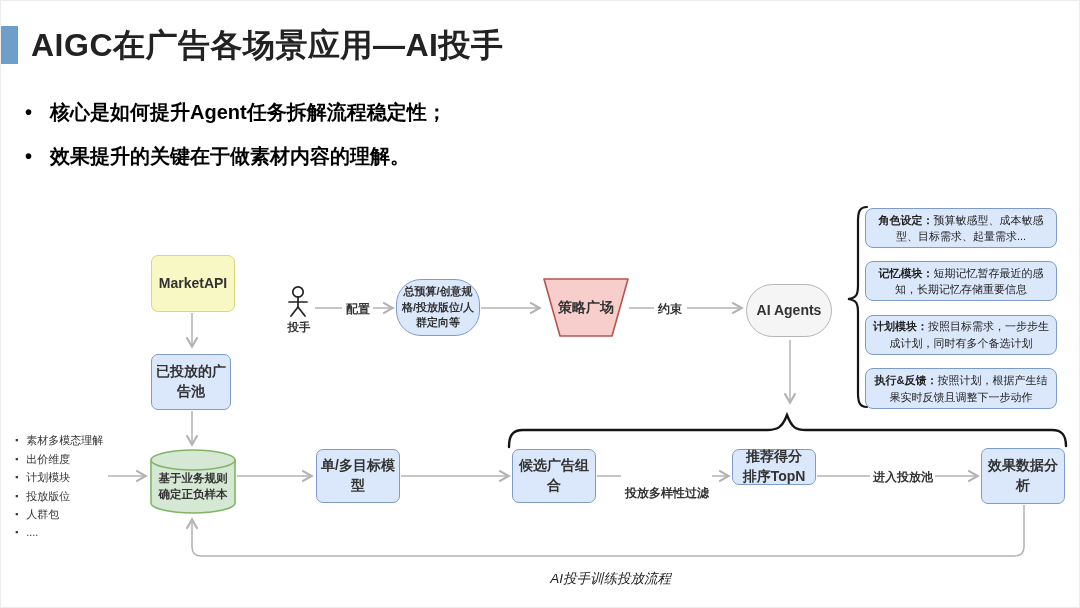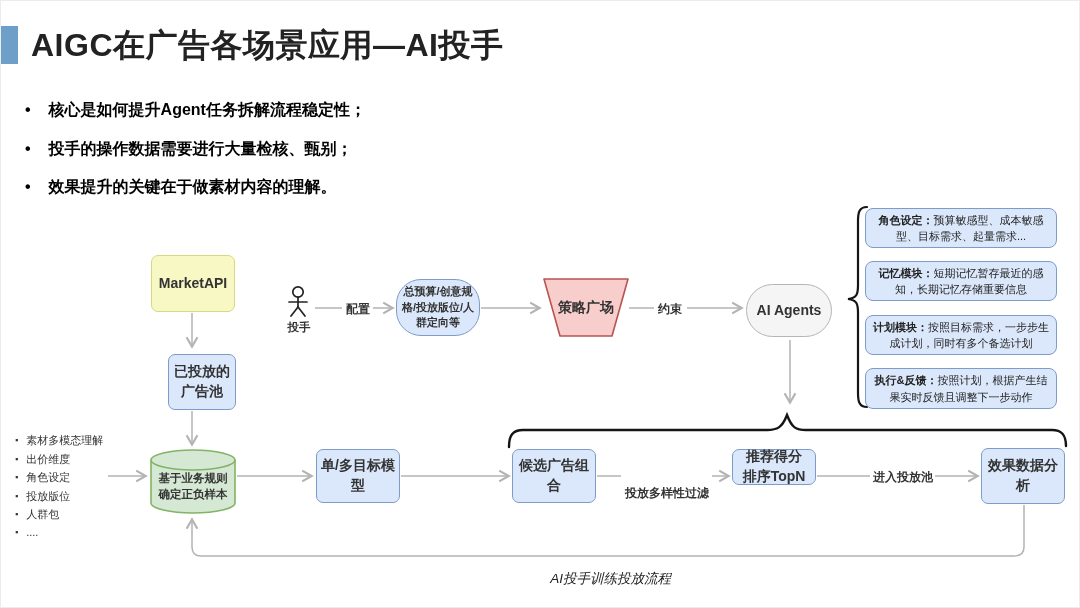--- a/index.html
+++ b/index.html
@@ -7,21 +7,21 @@
     position:relative; width:1080px; height:608px; background:#ffffff;
     font-family:"Liberation Sans","DejaVu Sans",sans-serif;
     overflow:hidden; border:1px solid #ececec; box-sizing:border-box;
   }
   
   .header { position:absolute; top:25px; left:0; display:flex; align-items:center; }
   .accent { width:17px; height:38px; background:#6d9fc9; }
   .title { margin:0 0 0 13px; font-size:32px; font-weight:bold; color:#222; line-height:38px; letter-spacing:.5px; }
   
   .bullets { position:absolute; top:98px; left:24px; margin:0; padding:0; list-style:none; }
-  .bullets li { display:flex; font-size:16px; font-weight:bold; color:#000; margin-bottom:17px; line-height:1.35; }
+  .bullets li { display:flex; font-size:20px; font-weight:bold; color:#000; margin-bottom:17px; line-height:1.35; }
   .bullets li::before { content:"•"; margin-right:18px; }
   
   .diagram { position:absolute; inset:0; }
   .lines { position:absolute; left:0; top:0; }
   .node {
     position:absolute; box-sizing:border-box; display:flex; align-items:center; justify-content:center;
     text-align:center; border-radius:7px; font-weight:bold; color:#333; font-size:14px; line-height:1.4; padding:2px;
   }
   .blue   { background:#dbe8fb; border:1.5px solid #7d9cc9; }
   .yellow { background:#f8f8c4; border:1.5px solid #d8d87e; }
@@ -46,21 +46,20 @@
 
 <div class="slide">
 
   <div class="header">
     <div class="accent"></div>
     <h1 class="title">AIGC在广告各场景应用—AI投手</h1>
   </div>
 
   <ul class="bullets">
     <li>核心是如何提升Agent任务拆解流程稳定性；</li>
-    <li>投手的操作数据需要进行大量检核、甄别；</li>
     <li>效果提升的关键在于做素材内容的理解。</li>
   </ul>
 
   <div class="diagram">
 
     <svg class="lines" width="1080" height="608" viewBox="0 0 1080 608">
       <defs>
         <marker id="arr" viewBox="0 0 10 10" refX="7.5" refY="5" markerWidth="9" markerHeight="9" orient="auto">
           <path d="M1,1 L8,5 L1,9" fill="none" stroke="#b3b3b3" stroke-width="1.6"></path>
         </marker>
@@ -100,21 +99,21 @@
         <ellipse cx="192" cy="459" rx="42" ry="10" fill="#d5e8d4" stroke="#82b366" stroke-width="1.6"></ellipse>
       </g>
 
       <path d="M866,206 C858,206 857,212 857,220 L857,284 C857,293 856,297 847,298 C856,299 857,303 857,312 L857,392 C857,400 858,406 866,406" fill="none" stroke="#151515" stroke-width="2.2" stroke-linecap="round"></path>
 
       <path d="M508,446 C508,434 512,429 522,429 L766,429 C776,429 781,427 786,414 C791,427 795,429 805,429 L1051,429 C1061,429 1065,434 1065,445" fill="none" stroke="#151515" stroke-width="2.4" stroke-linecap="round"></path>
     </svg>
 
     <div class="node yellow" style="left:150px; top:254px; width:84px; height:57px;">MarketAPI</div>
 
-    <div class="node blue" style="left:150px; top:353px; width:68px; height:56px;margin-left:17px;">已投放的广告池</div>
+    <div class="node blue" style="left:150px; top:353px; width:80px; height:56px;">已投放的广告池</div>
 
     <div class="node plain" style="left:150px; top:462px; width:84px; height:46px; font-size:11.5px;">
       <div>
         <div>基于业务规则</div>
         <div>确定正负样本</div>
       </div>
     </div>
 
     <div class="label small-label" style="left:282px; top:319px; width:32px;">投手</div>
 
@@ -127,31 +126,31 @@
     <div class="label" style="left:655px; top:300px; width:28px;">约束</div>
 
     <div class="node stadium" style="left:745px; top:283px; width:86px; height:53px;">AI Agents</div>
 
     <div class="module" style="top:207px; height:40px;">
       <span><b>角色设定：</b><span>预算敏感型、成本敏感型、目标需求、起量需求...</span></span>
     </div>
     <div class="module" style="top:260px; height:40px;">
       <span><b>记忆模块：</b><span>短期记忆暂存最近的感知，长期记忆存储重要信息</span></span>
     </div>
-    <div class="module" style="top:314px; height:40px;">
+    <div class="module" style="top:314px; height:40px;align-items:flex-end;">
       <span><b>计划模块：</b><span>按照目标需求，一步步生成计划，同时有多个备选计划</span></span>
     </div>
     <div class="module" style="top:367px; height:41px;">
       <span><b>执行&amp;反馈：</b><span>按照计划，根据产生结果实时反馈且调整下一步动作</span></span>
     </div>
 
     <div class="feature-list">
       <div>素材多模态理解</div>
       <div>出价维度</div>
-      <div>角色设定</div>
+      <div>计划模块</div>
       <div>投放版位</div>
       <div>人群包</div>
       <div>....</div>
     </div>
 
     <div class="node blue" style="left:315px; top:448px; width:84px; height:54px;">单/多目标模型</div>
 
     <div class="node blue" style="left:511px; top:448px; width:84px; height:54px;">候选广告组合</div>
 
     <div class="label" style="left:622px; top:484px; width:88px;">投放多样性过滤</div>

